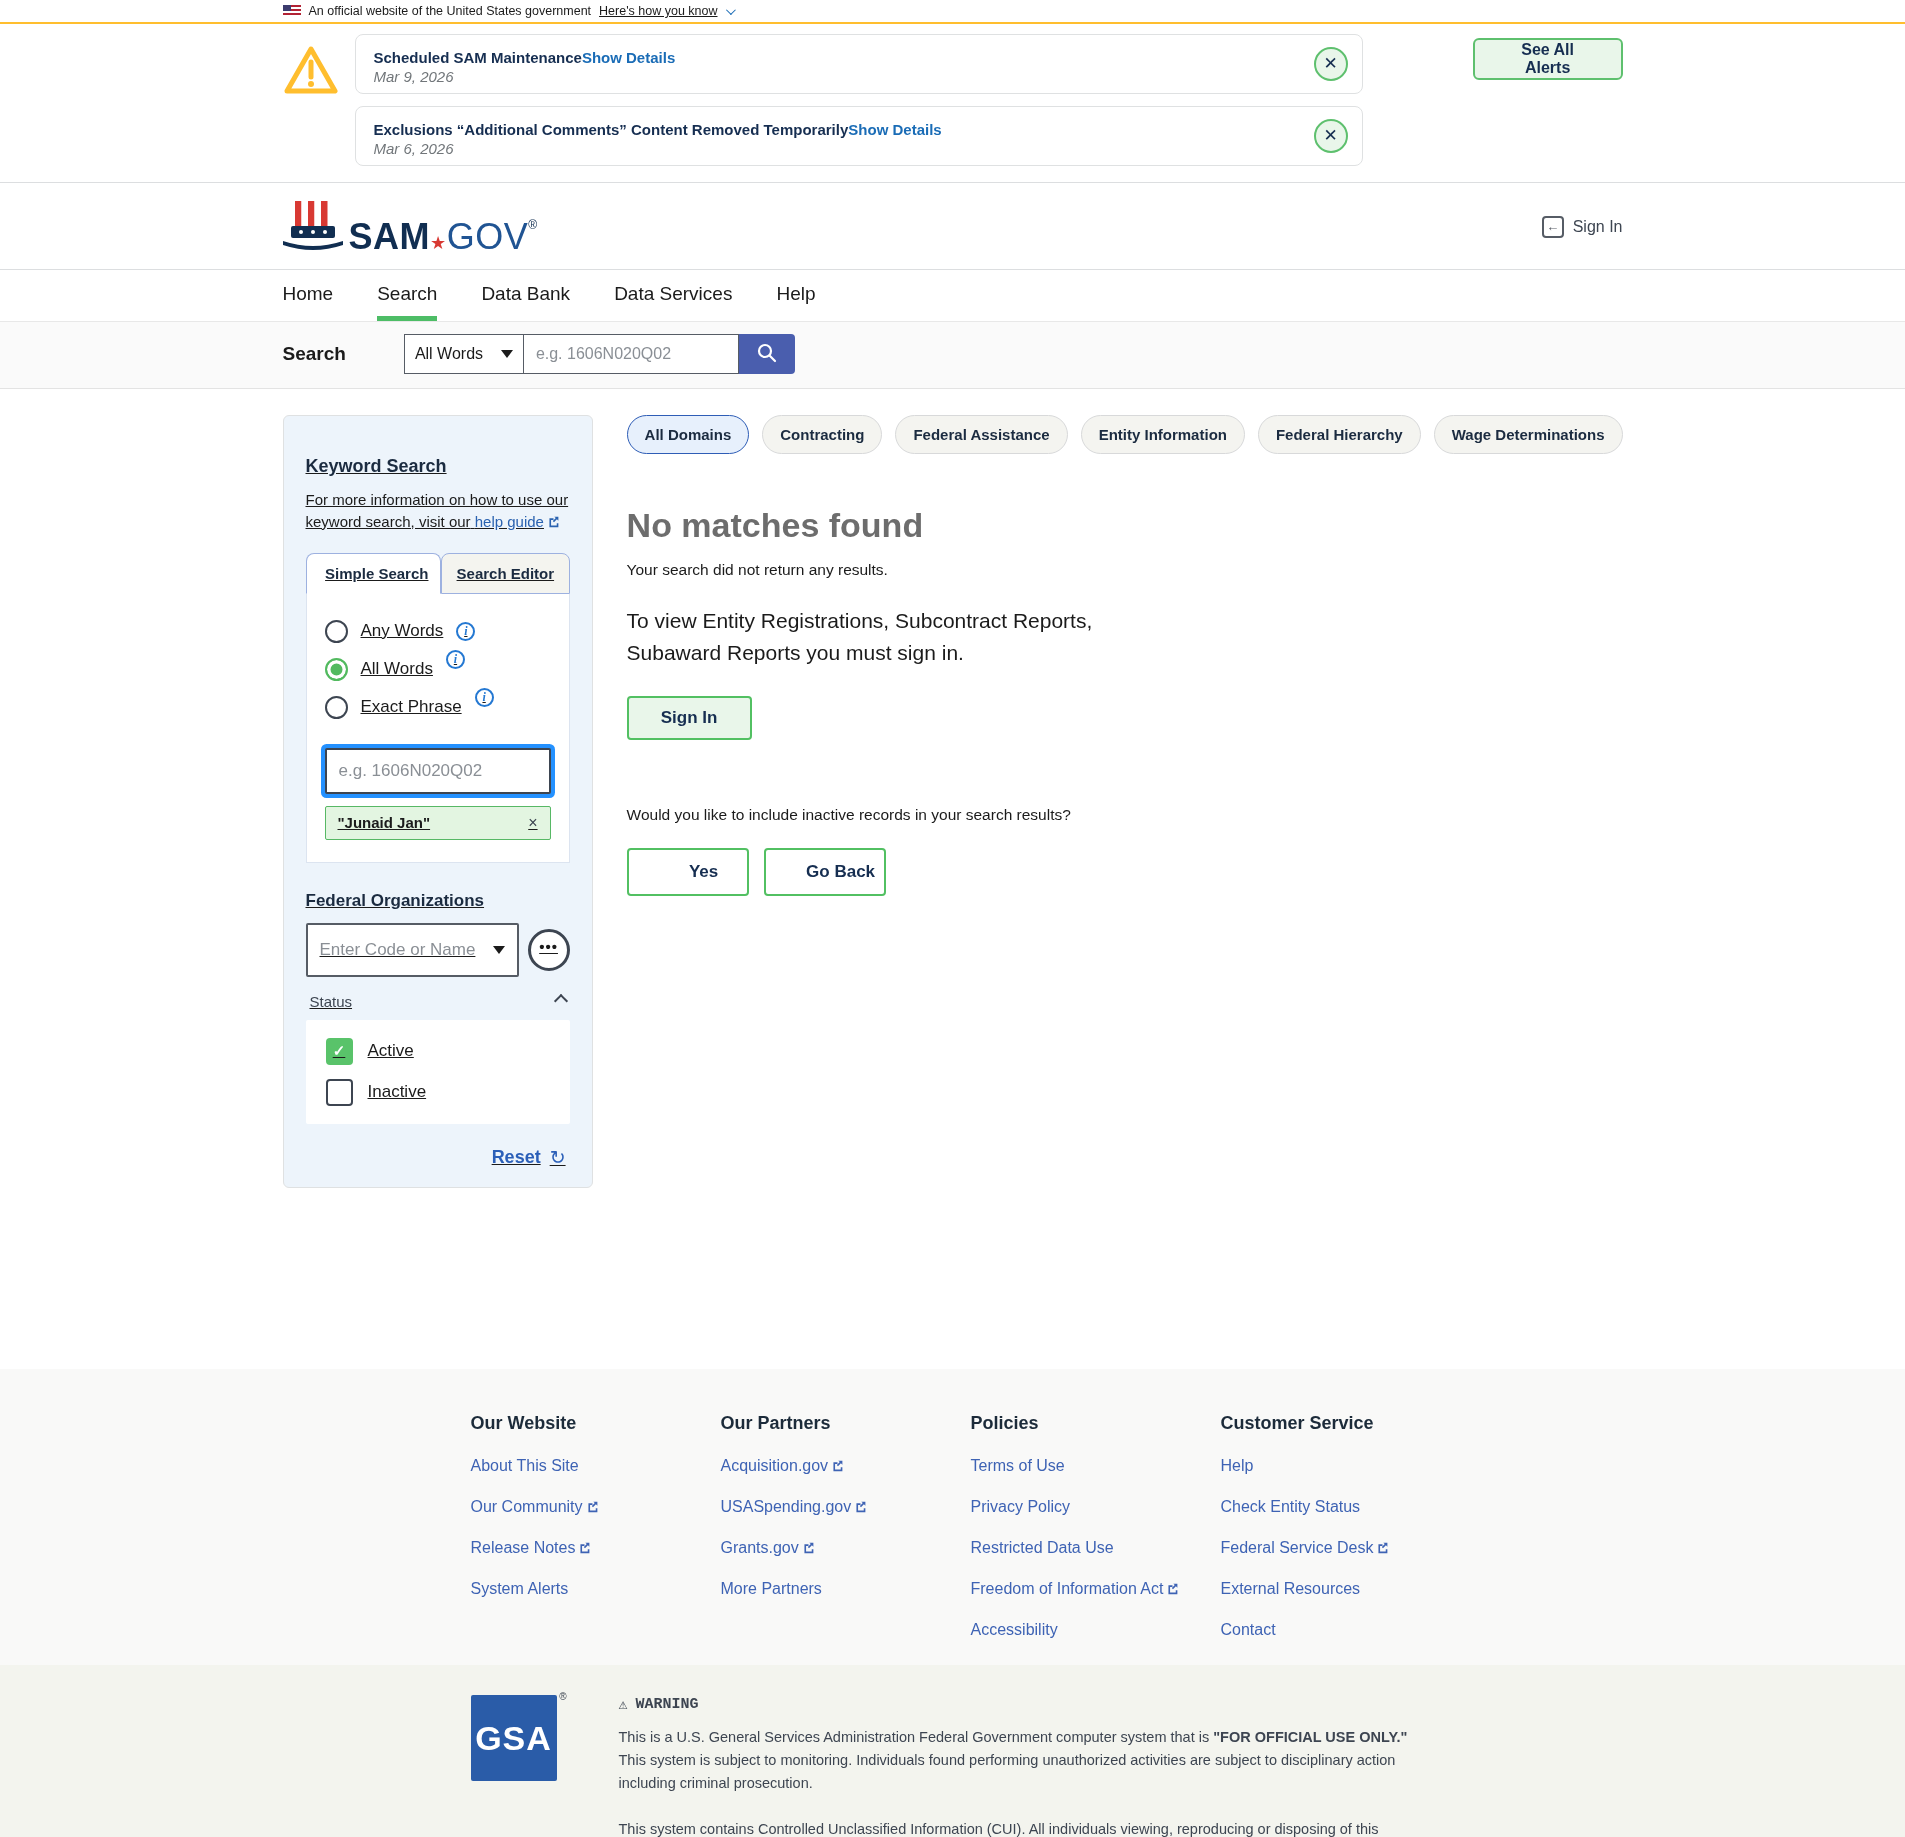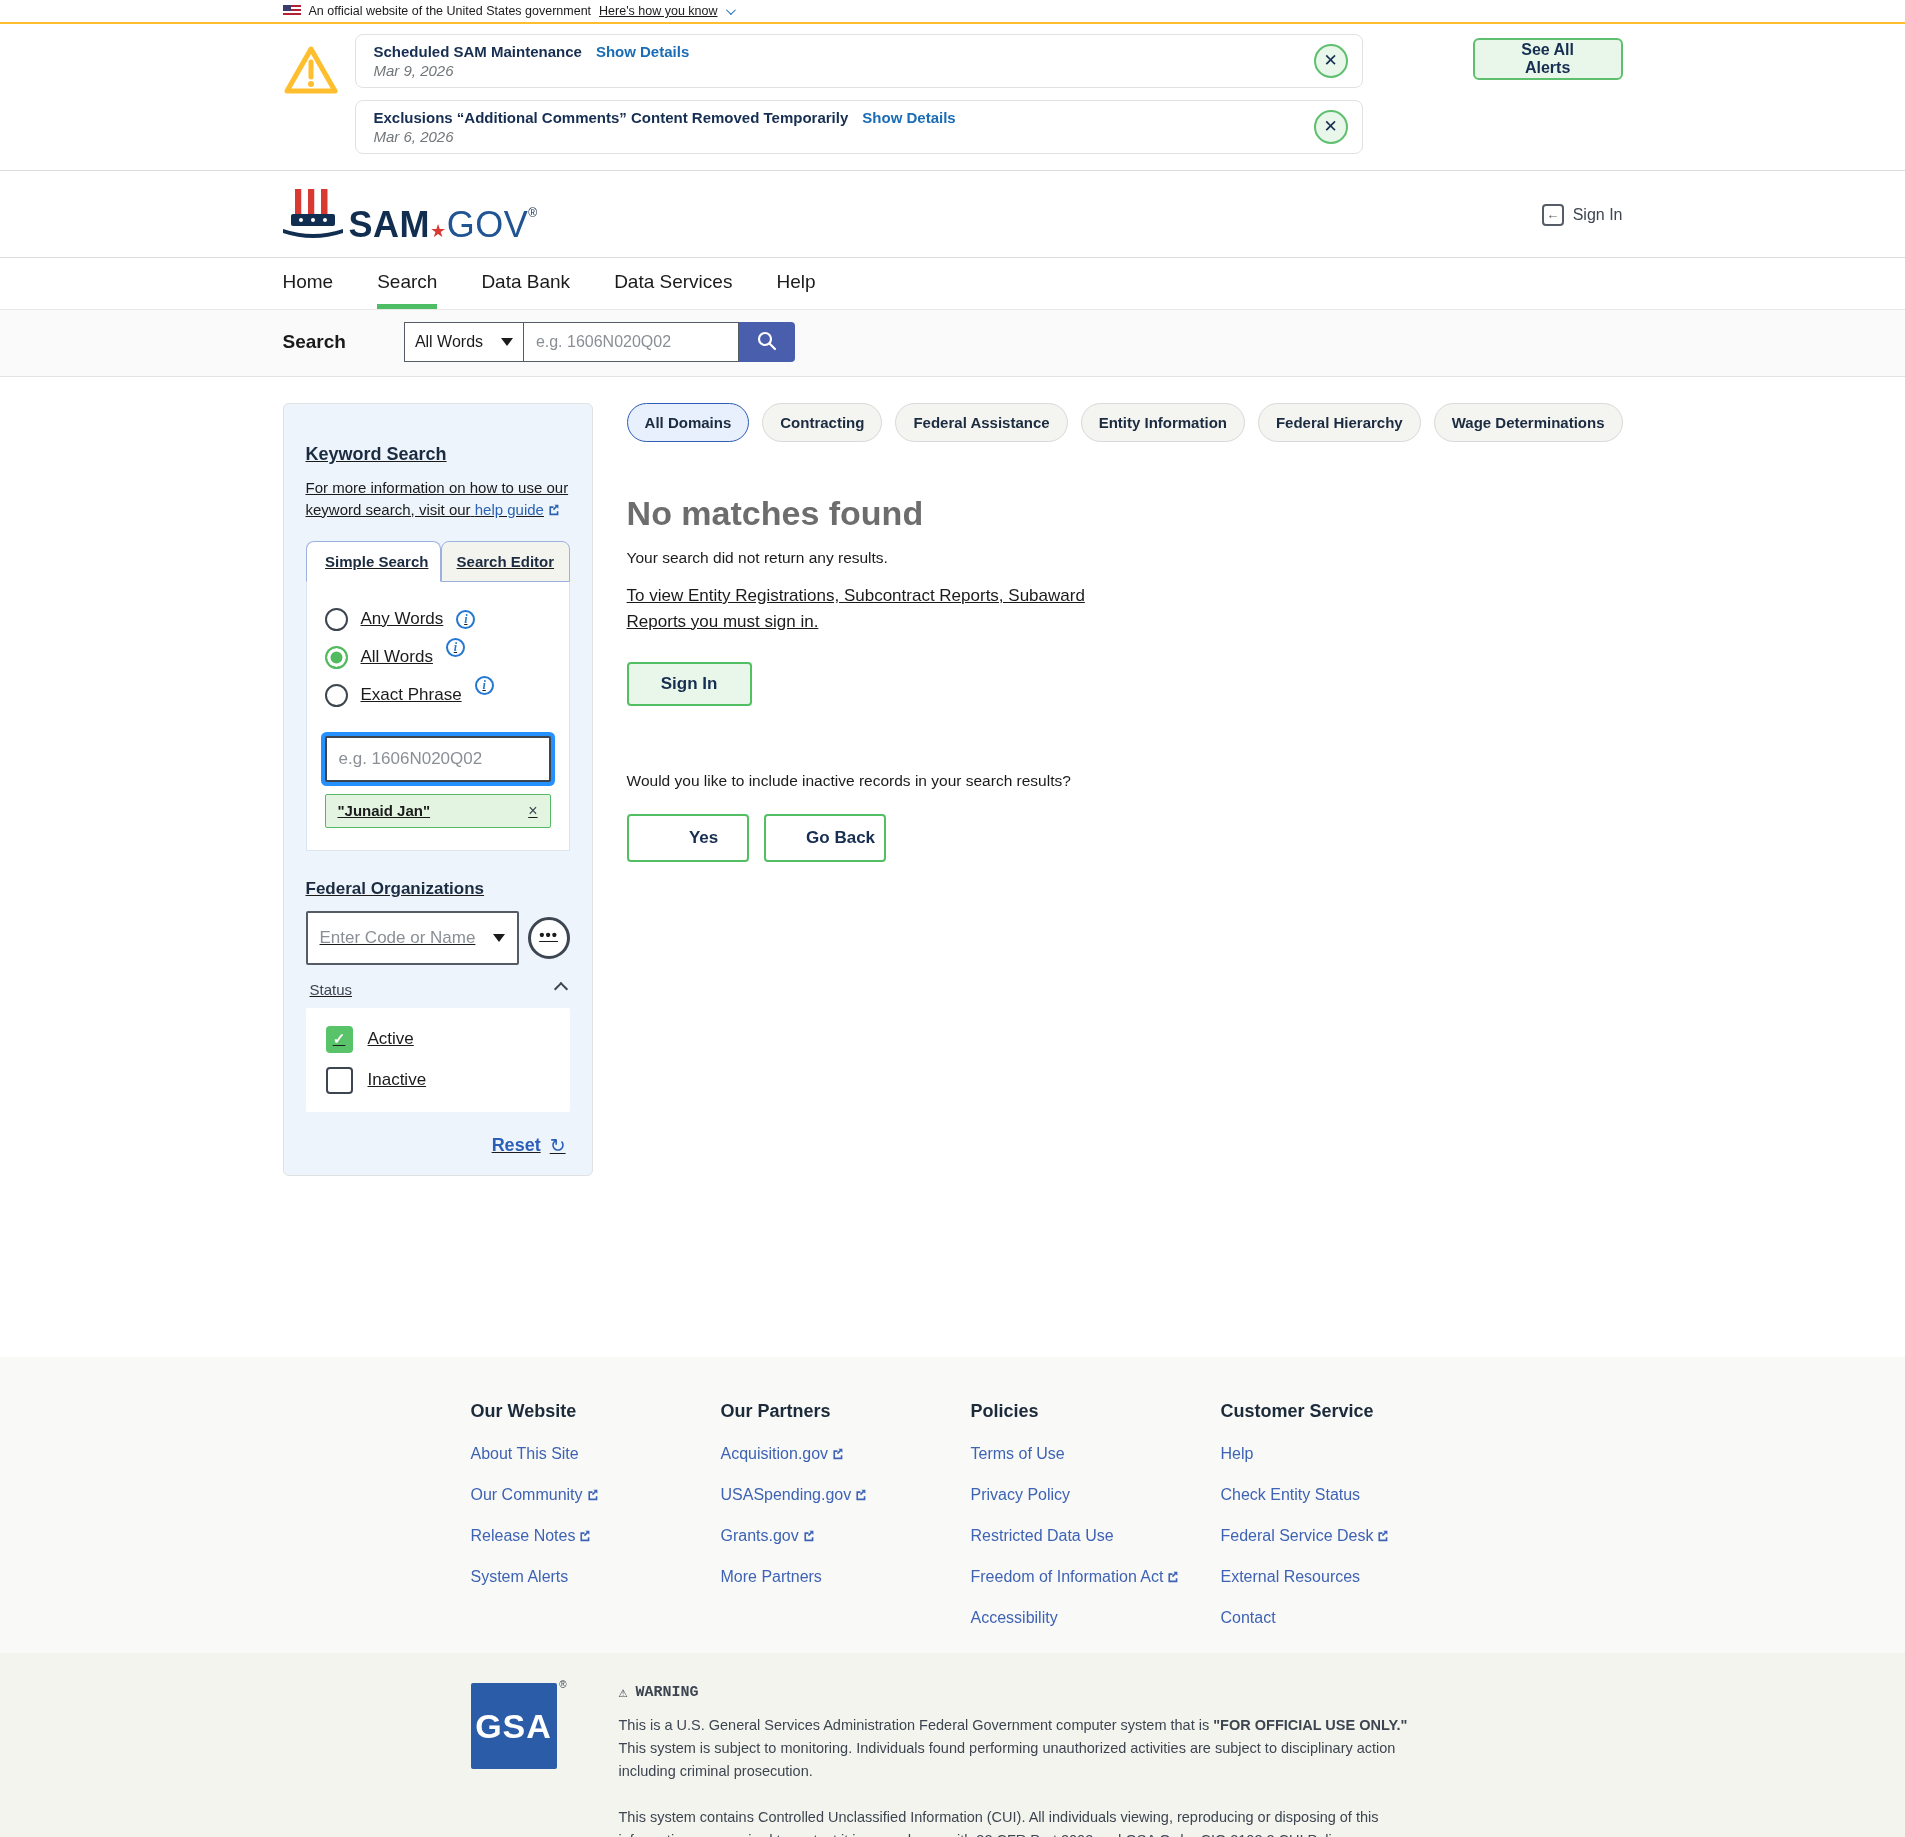--- a/index.html
+++ b/index.html
@@ -18,21 +18,21 @@
   .flag::after { content:""; position:absolute; left:0; top:0; width:8px; height:6px; background:#3c3b6e; }
   .gov-banner a { color:#1b1b1b; text-decoration:underline; }
   .chev-down { width:7px; height:7px; border-right:1.5px solid #1a6cb6; border-bottom:1.5px solid #1a6cb6; transform:rotate(45deg) translateY(-2px); display:inline-block; }
 
   
   .alerts-strip { background:#fff; border-bottom:1px solid #dcdee0; padding:10px 0 16px; }
   .alerts-strip .container { display:flex; align-items:flex-start; }
   .alert-triangle { flex:0 0 72px; padding-top:10px; }
   .alert-cards { width:1010px; display:flex; flex-direction:column; gap:12px; }
   .alert-card { position:relative; border:1px solid #dfe1e2; border-radius:8px; padding:8px 70px 8px 18px; background:#fff; min-height:50px; }
-  .alert-title-row { display:flex; gap:14px; align-items:center; }
+  .alert-title-row { display:flex; gap:0; align-items:center;margin-top:6px; }
   .alert-title { font-weight:bold; font-size:15px; color:#162e51; }
   .alert-details { font-weight:bold; font-size:15px; color:#1a6cb6; text-decoration:none; }
   .alert-date { font-style:italic; font-size:15px; color:#71767a; margin-top:2px; }
   .alert-close { position:absolute; right:14px; top:50%; transform:translateY(-50%);
     width:34px; height:34px; border-radius:50%; border:2px solid #5ec06e; background:#e9f6ea;
     color:#162e51; font-size:17px; line-height:30px; text-align:center; cursor:pointer; }
   .see-all-btn { margin-left:110px; margin-top:4px; height:42px; padding:0 22px; background:#e9f6ea;
     border:2px solid #5ec06e; border-radius:6px; font-weight:bold; font-size:16px; color:#162e51; cursor:pointer;
     font-family:"Liberation Sans", sans-serif; }
 
@@ -112,21 +112,21 @@
   .reset-link { color:#2b5fb8; font-weight:bold; font-size:18px; text-decoration:none; }
   .reset-icon { color:#2b5fb8; font-size:19px; }
 
   
   .results { flex:1; }
   .domain-pills { display:flex; gap:13px; }
   .pill { padding:10px 17px; border-radius:22px; font-weight:bold; font-size:15px; color:#1b2b40; background:#f4f4f0; border:1px solid #d8d9da; cursor:pointer; white-space:nowrap; font-family:"Liberation Sans", sans-serif; }
   .pill.active { background:#e7f0fc; border:1px solid #2e5db6; }
   .nm-heading { margin-top:52px; font-size:34px; font-weight:bold; color:#6d6d6d; }
   .nm-line1 { margin-top:16px; font-size:15.5px; }
-  .nm-line2 { margin-top:16px; font-size:17px; max-width:500px; line-height:1.5;text-decoration:underline; }
+  .nm-line2 { margin-top:26px; font-size:21px; max-width:500px; line-height:1.5; }
   .signin-btn { margin-top:28px; width:125px; height:44px; background:#e9f6ea; border:2px solid #52c062; border-radius:4px; font-weight:bold; font-size:17px; color:#162e51; cursor:pointer; font-family:"Liberation Sans", sans-serif; }
   .nm-question { margin-top:66px; font-size:15.5px; }
   .nm-btn-row { margin-top:24px; display:flex; gap:15px; }
   .outline-btn { width:122px; height:48px; background:#fff; border:2px solid #52c062; border-radius:4px; font-weight:bold; font-size:17px; color:#162e51; cursor:pointer; font-family:"Liberation Sans", sans-serif;padding-left:32px; }
 
   
   .footer-links { background:#f9f9f8; padding:44px 0 26px; }
   .footer-links .container { display:flex; padding-left:188px; width:1340px; }
   .f-col { width:250px; }
   .f-heading { font-weight:bold; font-size:18px; color:#1c2b3a; }

